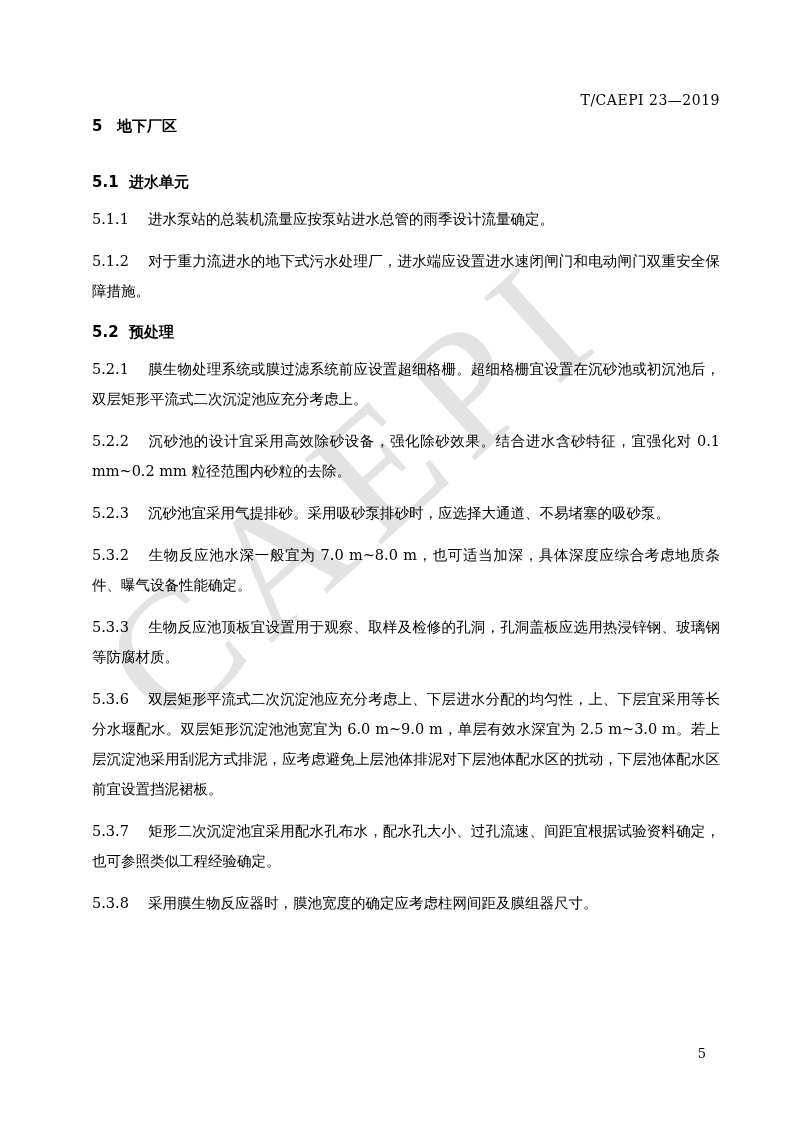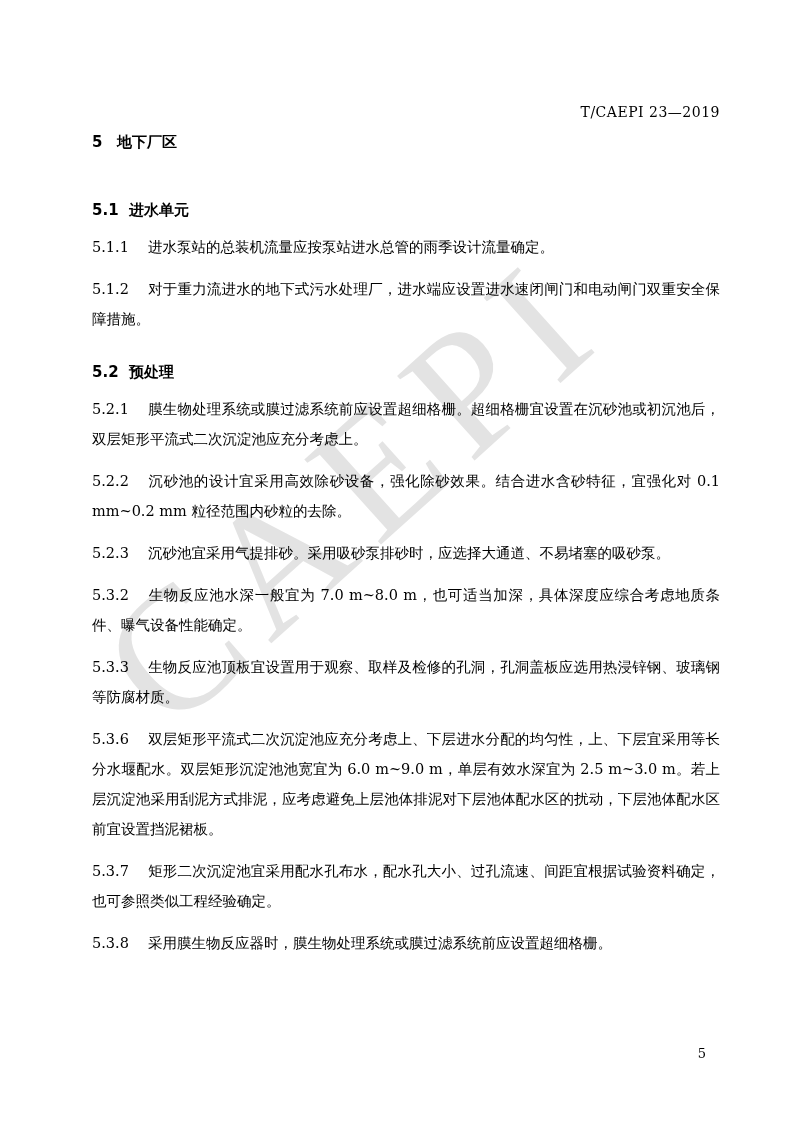--- a/index.html
+++ b/index.html
@@ -23,44 +23,43 @@
     z-index:0;
     user-select:none;
   }
   .header {
     position:absolute;
     top:92px; left:92px; width:628px;
     text-align:right;
     font-size:14px;
     letter-spacing:0.5px;
     z-index:1;
-    margin-top:12px;
   }
   .content {
     position:absolute;
     top:116px; left:92px; width:628px;
     font-size:14.5px;
     z-index:1;
   }
   .chapter-heading {
     font-family:"DejaVu Sans","Liberation Sans",sans-serif;
     font-weight:bold;
     font-size:15px;
     line-height:20px;
-    margin:16px 0 36px 0;
+    margin:0 0 36px 0;
   }
   .section-heading {
     font-family:"DejaVu Sans","Liberation Sans",sans-serif;
     font-weight:bold;
     font-size:15px;
     line-height:20px;
     margin:16px 0 12px 0;
   }
   .chapter-heading .num { display:inline-block; min-width:25px; }
-  .section-heading .num { display:inline-block; min-width:37px;margin-top:12px; }
+  .section-heading .num { display:inline-block; min-width:37px; }
   .clause {
     margin:12px 0 2px 0;
     line-height:30px;
     text-align:justify;
   }
   .clause .cnum { display:inline-block; min-width:56px; }
   .footer {
     position:absolute;
     top:1046px; left:92px; width:628px;
     text-align:right;
@@ -116,21 +115,21 @@
     <p class="clause">
       <span class="cnum">5.3.3</span><span>生物反应池顶板宜设置用于观察、取样及检修的孔洞，孔洞盖板应选用热浸锌钢、玻璃钢等防腐材质。</span>
     </p>
     <p class="clause">
       <span class="cnum">5.3.6</span><span>双层矩形平流式二次沉淀池应充分考虑上、下层进水分配的均匀性，上、下层宜采用等长分水堰配水。双层矩形沉淀池池宽宜为 6.0 m~9.0 m，单层有效水深宜为 2.5 m~3.0 m。若上层沉淀池采用刮泥方式排泥，应考虑避免上层池体排泥对下层池体配水区的扰动，下层池体配水区前宜设置挡泥裙板。</span>
     </p>
     <p class="clause">
       <span class="cnum">5.3.7</span><span>矩形二次沉淀池宜采用配水孔布水，配水孔大小、过孔流速、间距宜根据试验资料确定，也可参照类似工程经验确定。</span>
     </p>
     <p class="clause">
-      <span class="cnum">5.3.8</span><span>采用膜生物反应器时，膜生物处理系统或膜过滤系统前应设置超细格栅。</span>
+      <span class="cnum">5.3.8</span><span>采用膜生物反应器时，膜池宽度的确定应考虑柱网间距及膜组器尺寸。</span>
     </p>
 
   </div>
 
   <div class="footer">
     <span>5</span>
   </div>
 
 </div>
 

